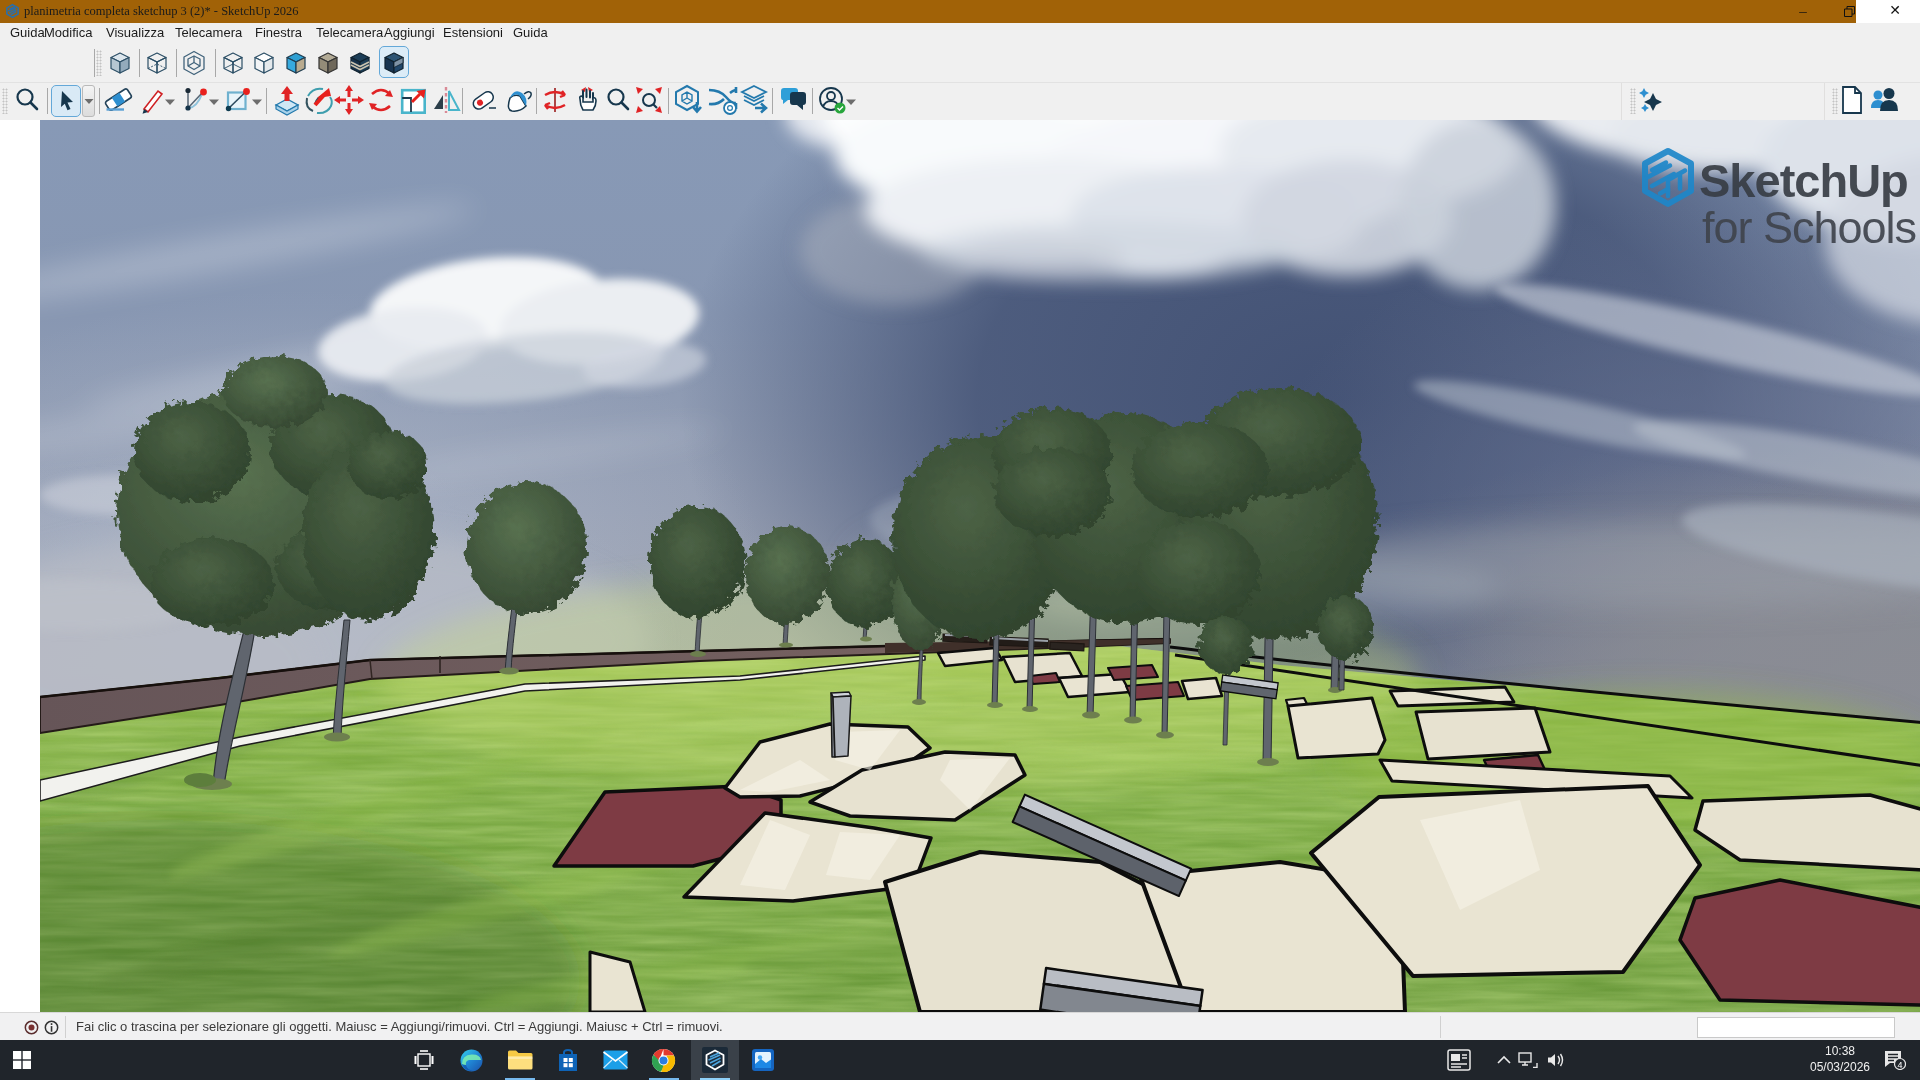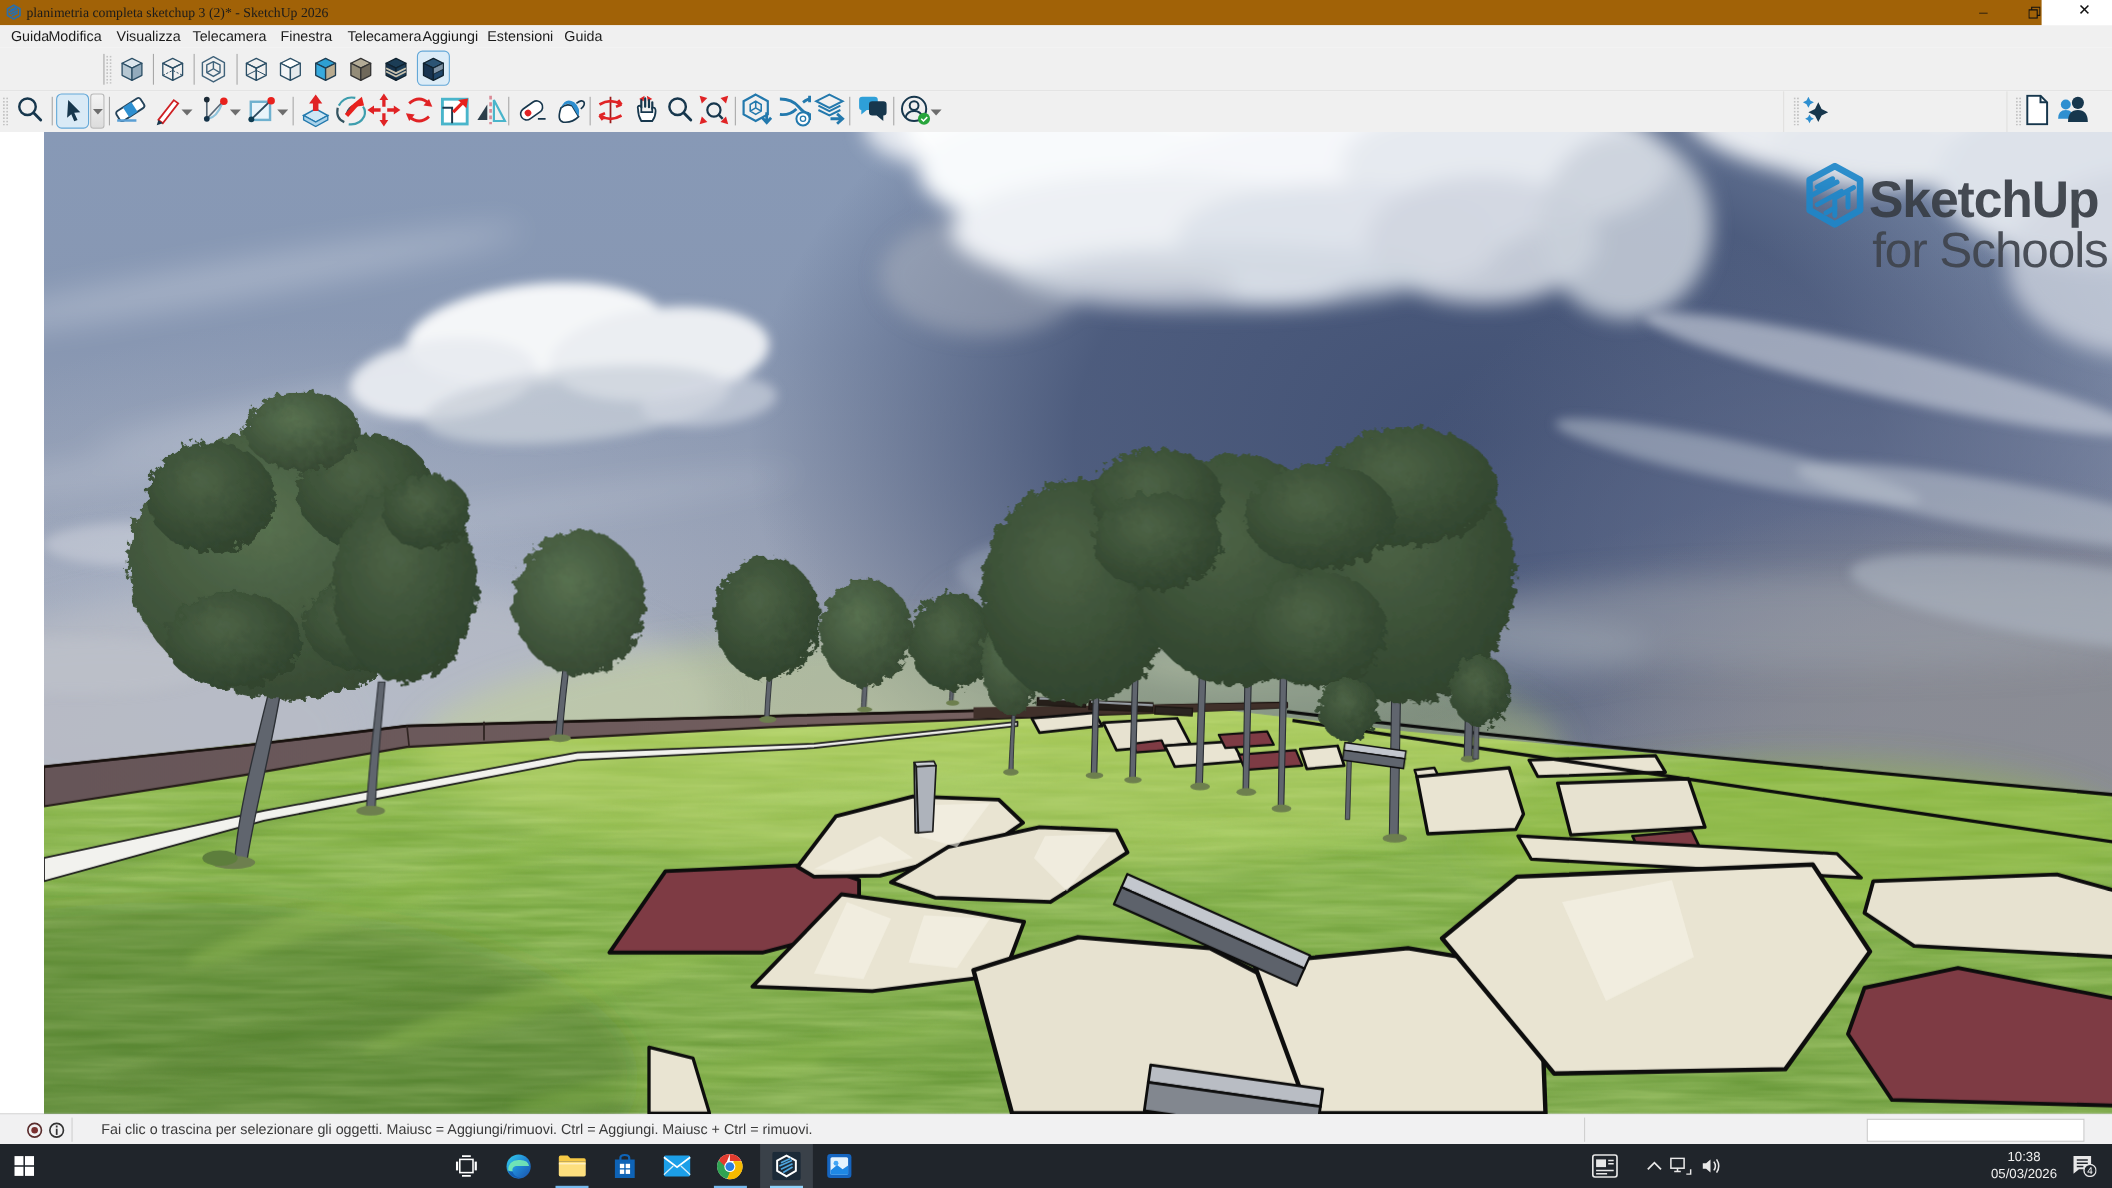--- a/index.html
+++ b/index.html
@@ -653,21 +653,21 @@
   <svg width="15" height="15" viewBox="0 0 16 16" style="position:absolute;left:24px;top:7px">
     <circle cx="8" cy="8" r="6.6" fill="none" stroke="#5a2d2d" stroke-width="1.6"></circle>
     <circle cx="8" cy="8" r="3.2" fill="#7a3030"></circle>
   </svg>
   <svg width="15" height="15" viewBox="0 0 16 16" style="position:absolute;left:44px;top:7px">
     <circle cx="8" cy="8" r="6.6" fill="none" stroke="#333" stroke-width="1.6"></circle>
     <rect x="7.2" y="6.5" width="1.7" height="6" fill="#333"></rect>
     <rect x="7.2" y="3.4" width="1.7" height="1.9" fill="#333"></rect>
   </svg>
   <div style="position:absolute;left:65px;top:3px;width:1px;height:22px;background:#d0d0d0"></div>
-  <span style="position:absolute;left:76px;top:6px;margin-left:16px;">Fai clic o trascina per selezionare gli oggetti. Maiusc = Aggiungi/rimuovi. Ctrl = Aggiungi. Maiusc + Ctrl = rimuovi.</span>
+  <span style="position:absolute;left:76px;top:6px;">Fai clic o trascina per selezionare gli oggetti. Maiusc = Aggiungi/rimuovi. Ctrl = Aggiungi. Maiusc + Ctrl = rimuovi.</span>
   <div style="position:absolute;left:1440px;top:3px;width:1px;height:22px;background:#d0d0d0"></div>
   <div id="measurebox"></div>
 </div>
 <div id="taskbar">
   <svg style="position:absolute;left:13px;top:11px" width="18" height="18" viewBox="0 0 18 18">
     <g fill="#ffffff">
         <rect x="0" y="0" width="8.3" height="8.3"></rect>
         <rect x="9.7" y="0" width="8.3" height="8.3"></rect>
         <rect x="0" y="9.7" width="8.3" height="8.3"></rect>
         <rect x="9.7" y="9.7" width="8.3" height="8.3"></rect>

